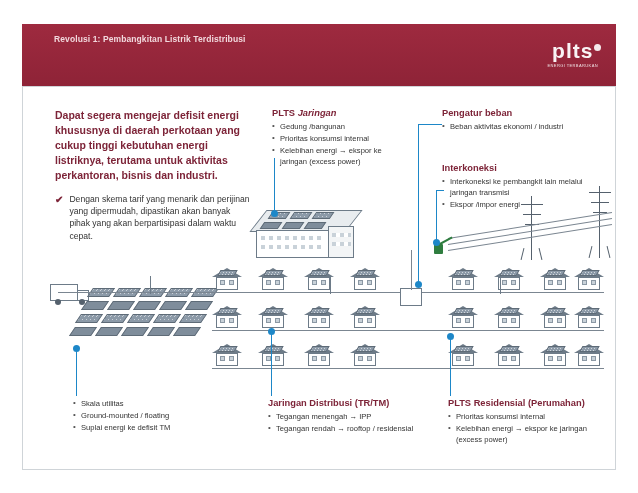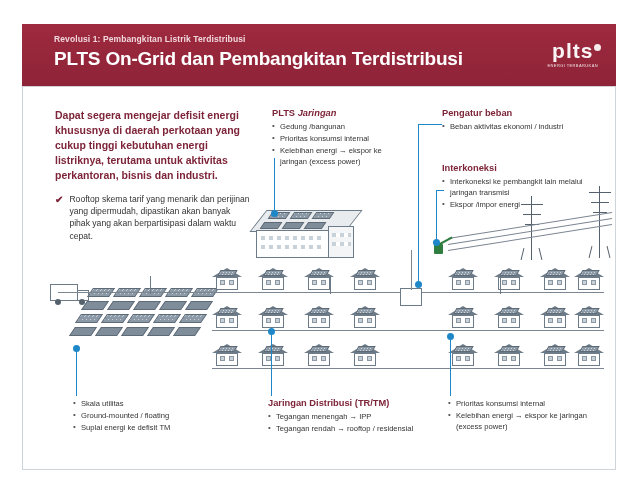--- a/index.html
+++ b/index.html
@@ -231,35 +231,34 @@
   .pole { position: absolute; width: 1.4px; background: #6d7b88; }
   .crane { position: absolute; }
 </style>
 </head>
 <body>
 
 <div id="slide">
 
   <div class="header">
     <div class="eyebrow">Revolusi 1: Pembangkitan Listrik Terdistribusi</div>
-    <div class="title">PLTS On-Grid dan Pembangkitan Terdistribusi</div>
     <div class="logo">
       <div class="logo-dot"></div>
       <div class="logo-word">plts</div>
       <div class="logo-sub">ENERGI TERBARUKAN</div>
     </div>
   </div>
 
   <div class="frame"></div>
 
   <div class="intro">
     <div class="lead">Dapat segera mengejar defisit energi khususnya di daerah perkotaan yang cukup tinggi kebutuhan energi listriknya, terutama untuk aktivitas perkantoran, bisnis dan industri.</div>
     <div class="check-row">
       <div class="check-mark">✔</div>
-      <div class="check-text">Rooftop skema tarif yang menarik dan perijinan yang dipermudah, dipastikan akan banyak pihak yang akan berpartisipasi dalam waktu cepat.</div>
+      <div class="check-text">Dengan skema tarif yang menarik dan perijinan yang dipermudah, dipastikan akan banyak pihak yang akan berpartisipasi dalam waktu cepat.</div>
     </div>
   </div>
 
   <div class="callout" id="cal-rooftop">
     <div class="c-title"><span>PLTS </span><em>Jaringan</em></div>
     <ul>
       <li>Gedung /bangunan</li>
       <li>Prioritas konsumsi internal</li>
       <li>Kelebihan energi → ekspor ke jaringan (excess power)</li>
     </ul>
@@ -290,20 +289,21 @@
 
   <div class="callout" id="cal-jaringan">
     <div class="c-title">Jaringan Distribusi (TR/TM)</div>
     <ul>
       <li>Tegangan menengah → IPP</li>
       <li>Tegangan rendah → rooftop / residensial</li>
     </ul>
   </div>
 
   <div class="callout" id="cal-resid">
+    <div class="c-title">PLTS Residensial (Perumahan)</div>
     <ul>
       <li>Prioritas konsumsi internal</li>
       <li>Kelebihan energi → ekspor ke jaringan (excess power)</li>
     </ul>
   </div>
 
   <div class="ill" style="left:248px; top:200px; width:120px; height:62px;">
 
     <div style="position:absolute;left:10px;top:10px;width:96px;height:22px;background:#e8ecef;border:.8px solid #6d7b88;transform:skewX(-38deg);"></div>
 

